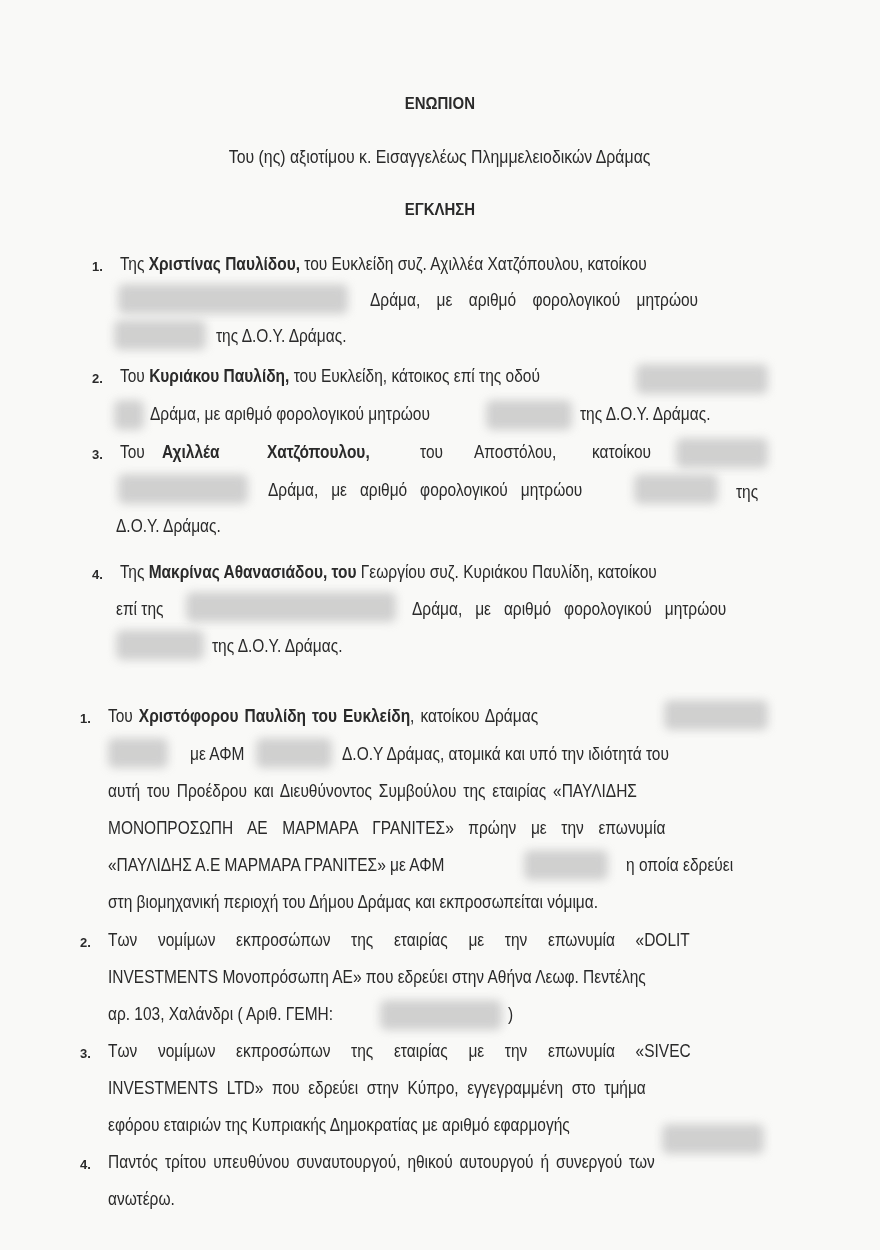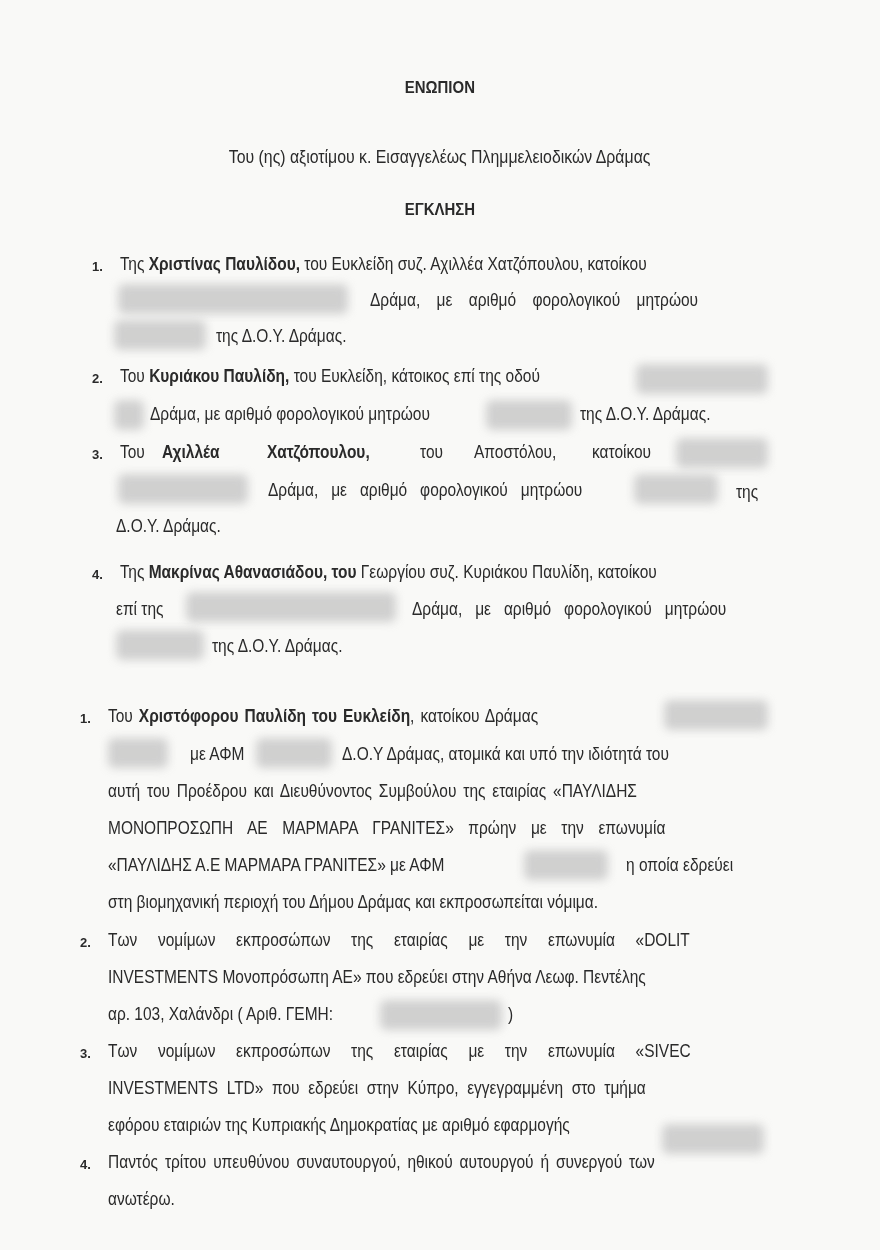--- a/index.html
+++ b/index.html
@@ -24,21 +24,21 @@
     display: inline-block; height: 30px; vertical-align: middle;
     background: #c9c9c9; border-radius: 6px; filter: blur(5px); opacity: 0.85;
   }
   .ab { position: absolute; }
 </style>
 </head>
 <body>
 
 <div class="page">
 
-  <div class="center heading" style="top:76px;text-decoration:underline;"><span>ΕΝΩΠΙΟΝ</span></div>
+  <div class="center heading" style="top:92px;text-decoration:underline;"><span>ΕΝΩΠΙΟΝ</span></div>
   <div class="center heading" style="top:198px;"><span>ΕΓΚΛΗΣΗ</span></div>
   <div class="center" style="top:145px; font-size:18px;"><span>Του (ης) αξιοτίμου κ. Εισαγγελέως Πλημμελειοδικών Δράμας</span></div>
 
   <div>
     <div class="num" style="left:92px; top:255px;">1.</div>
     <div class="line" style="left:120px; top:252px;">
       <span>Της </span><b>Χριστίνας Παυλίδου,</b><span> του Ευκλείδη συζ. Αχιλλέα Χατζόπουλου, κατοίκου</span>
     </div>
     <div class="ab blur" style="left:118px; top:284px; width:230px;"></div>
     <div class="line" style="left:370px; top:288px; word-spacing:14px;">Δράμα,   με   αριθμό   φορολογικού   μητρώου</div>

